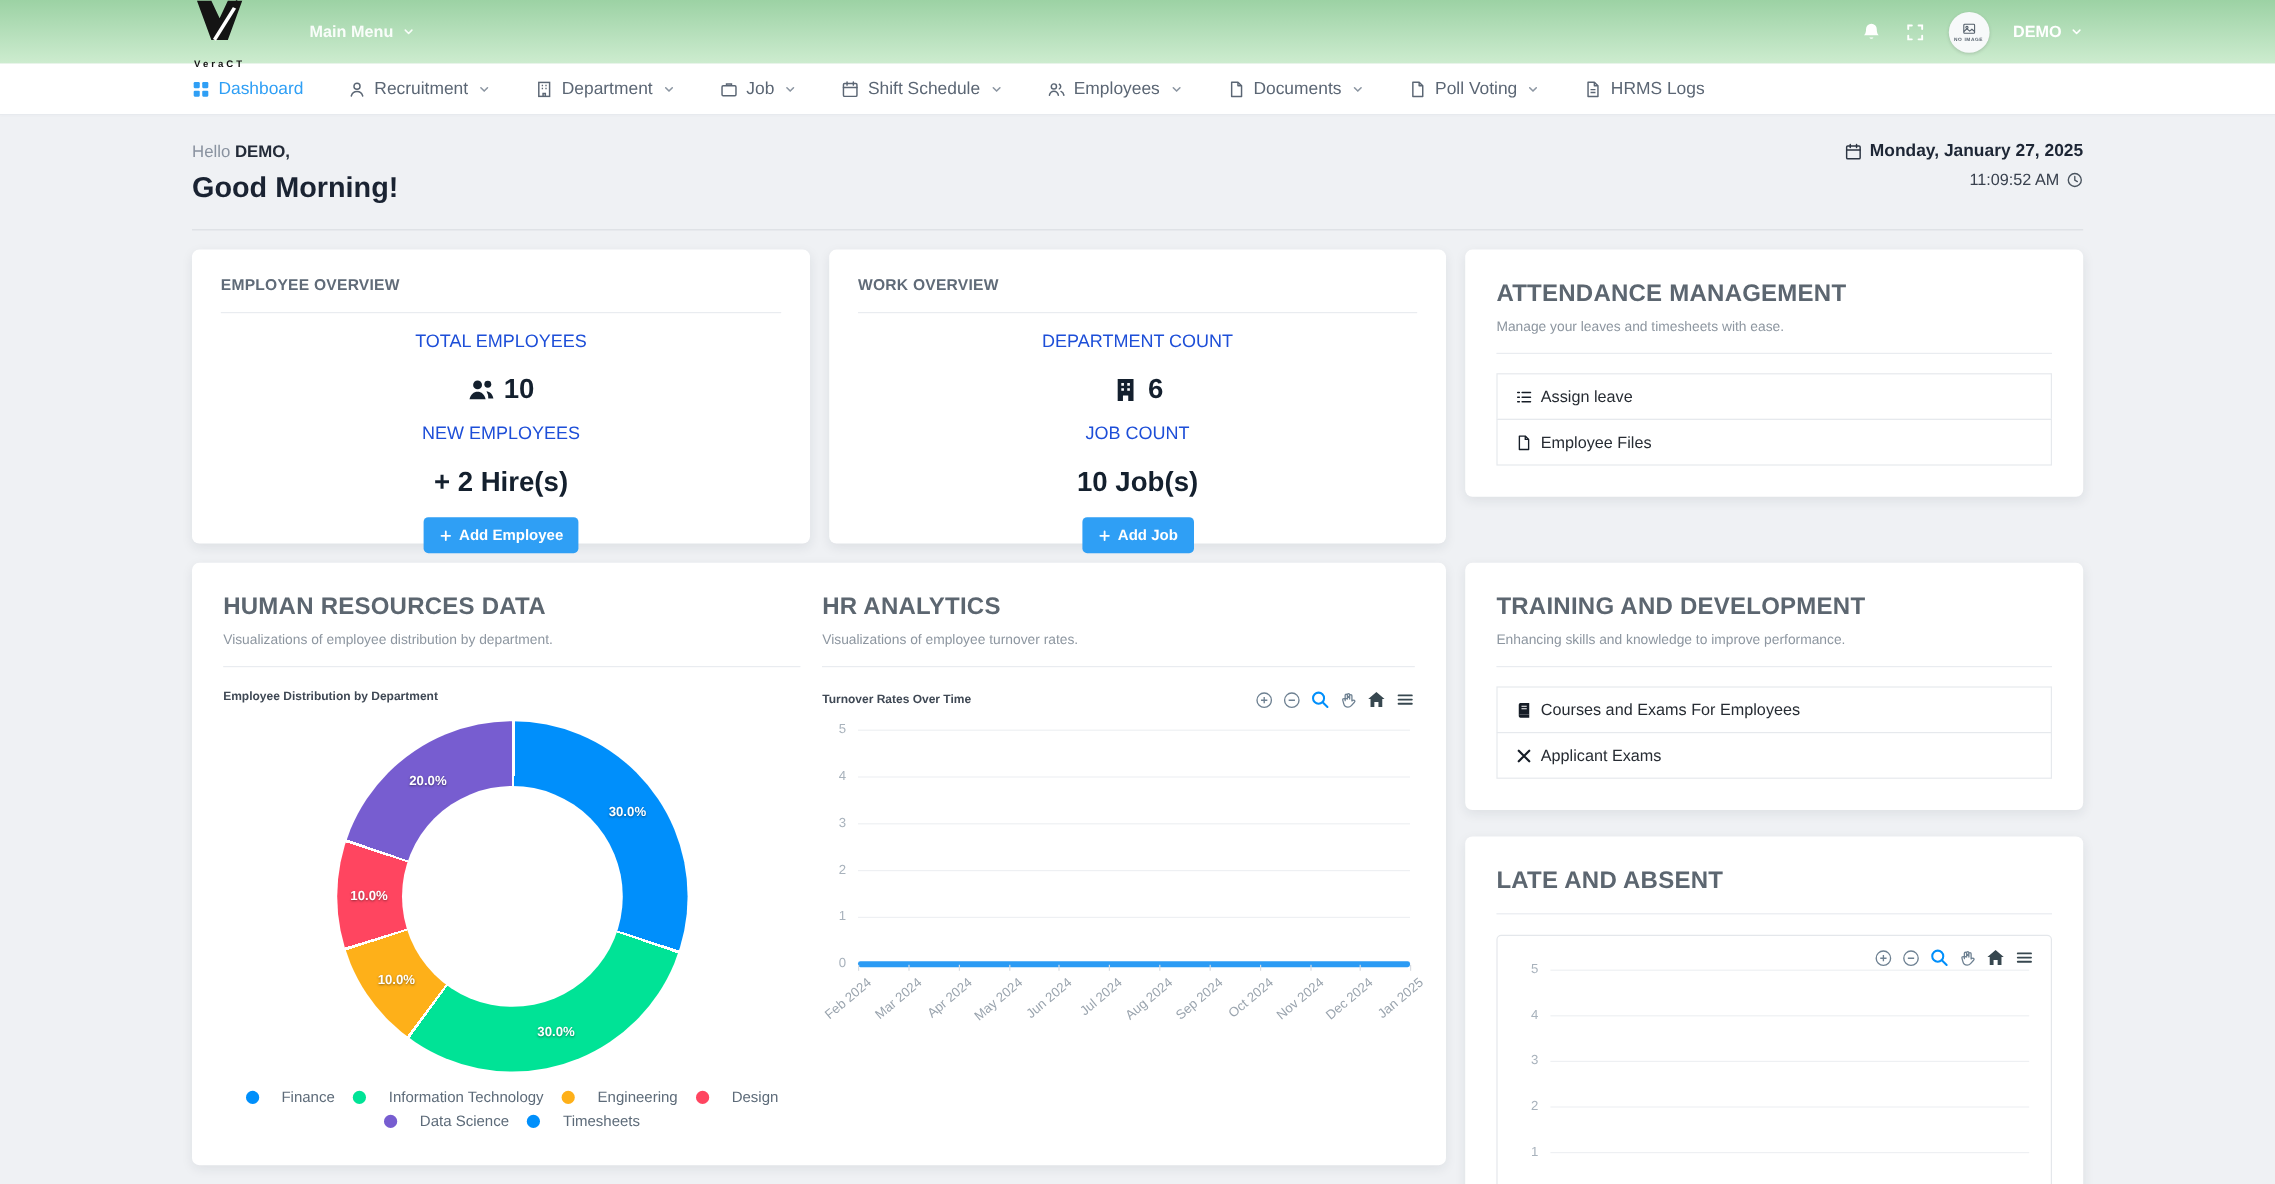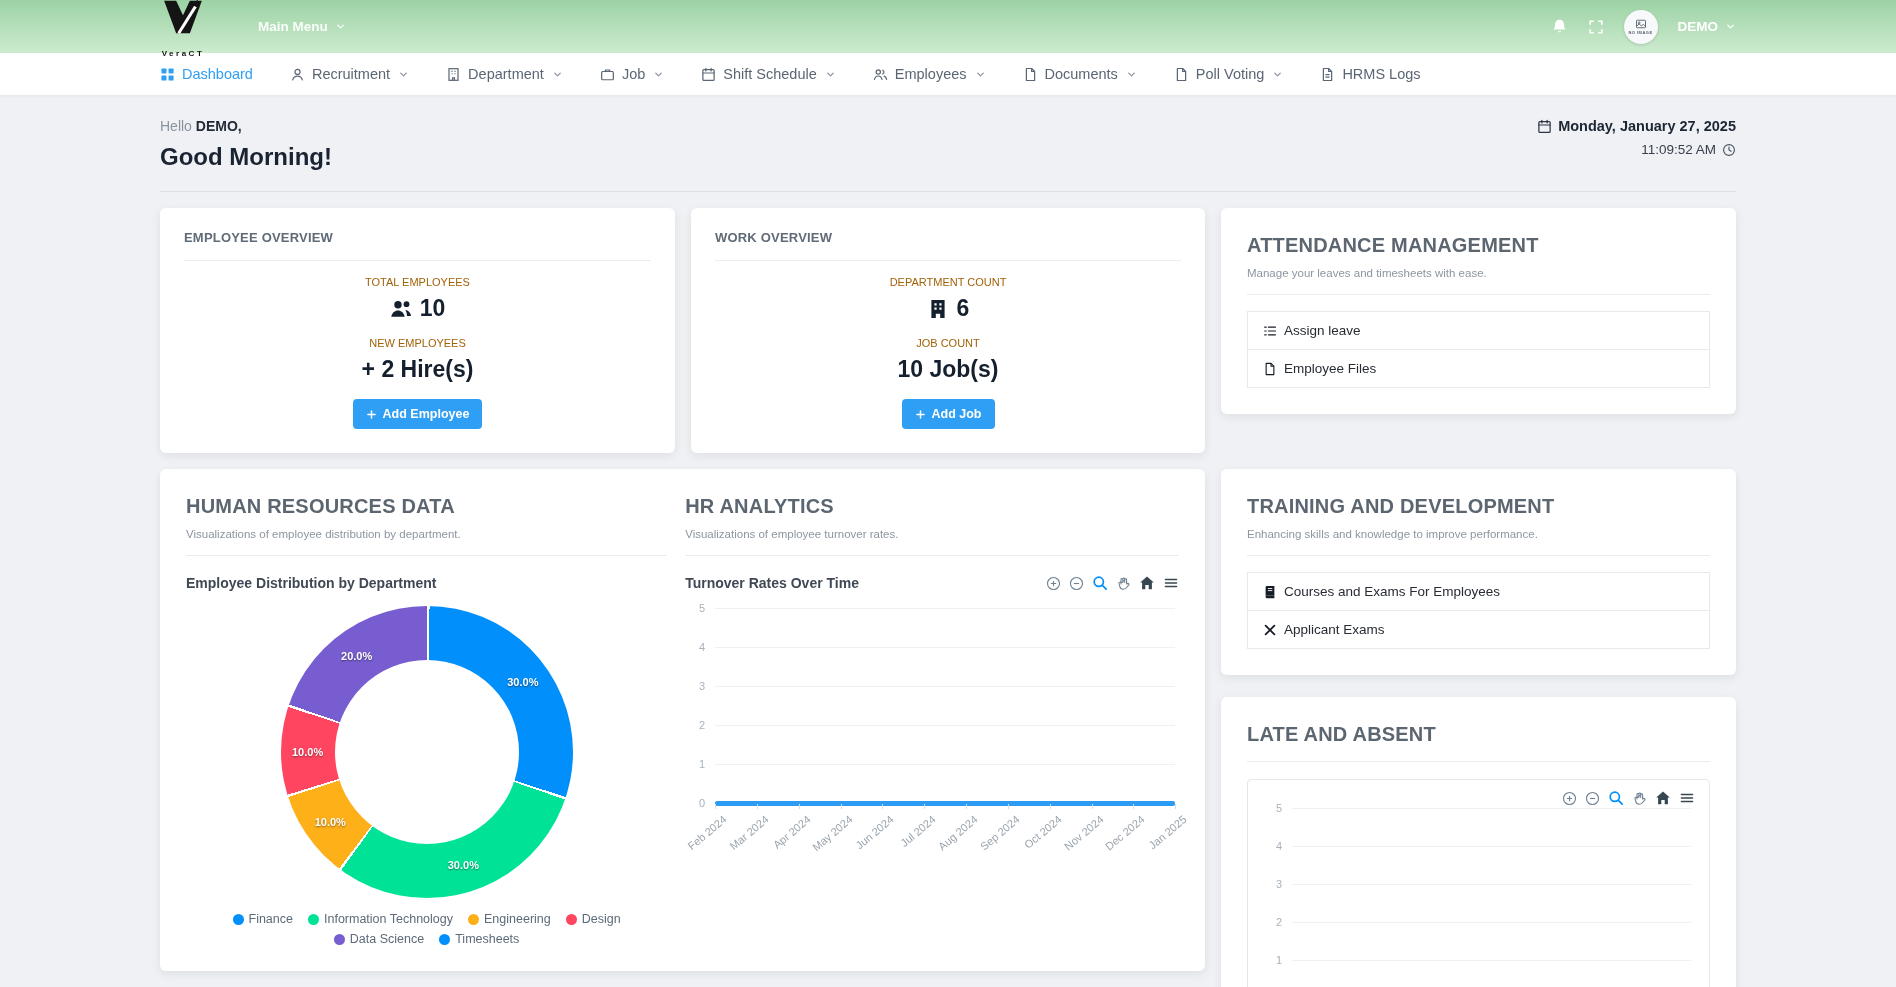--- a/index.html
+++ b/index.html
@@ -47,23 +47,23 @@
   .time-line { display:flex; align-items:center; justify-content:flex-end; gap:6px;
                font-size:13.5px; color:#39414e; margin-top:8px; }
   .time-line .ic { font-size:14px; color:#4a545f; }
 
   
   .grid { display:grid; grid-template-columns:515px 514px 1fr; gap:16px; margin-top:16px; align-items:start; }
   .card { background:#fff; border-radius:6px; box-shadow:0 3px 10px rgba(25,35,55,.08); }
   .stat-card { padding:22px 24px; height:245px; }
   .card-kicker { font-size:13px; font-weight:bold; color:#606b78; letter-spacing:.2px; }
   .kicker-rule { border-top:1px solid #e9ecf0; margin-top:15px; }
-  .stat-label { font-size:11px; color:#a16207; text-align:center; margin-top:15px; }
+  .stat-label { font-size:15px; color:#1d4ed8; text-align:center; margin-top:15px; }
   .stat-value { display:flex; align-items:center; justify-content:center; gap:8px;
-                font-size:23px; font-weight:bold; color:#14202e; margin-top:7px; }
+                font-size:23px; font-weight:bold; color:#14202e; margin-top:18px; }
   .stat-value .ic { font-size:22px; color:#14202e; }
   .btn-row { text-align:center; margin-top:16px; }
   .btn { display:inline-flex; align-items:center; gap:6px; background:#2f9ff5; color:#fff;
          font-family:"Liberation Sans",sans-serif; font-size:12.5px; font-weight:bold;
          border:none; border-radius:4px; padding:8px 13px; cursor:pointer; }
   .btn .ic { font-size:11px; }
 
   .panel { padding:26px; }
   .section-title { font-size:20px; font-weight:bold; color:#5c6670; letter-spacing:.2px; }
   .section-sub { font-size:11.5px; color:#8d96a0; margin-top:10px; }
@@ -74,38 +74,38 @@
   .list-row .ic { font-size:14px; color:#161d27; }
 
   .right-col { display:flex; flex-direction:column; }
   .right-col .card:first-child { }
   .late-card { margin-top:22px; height:430px; padding-bottom:0; }
 
   
   .hr-card { grid-column:1 / 3; height:502px; display:flex; padding:26px 0 0; }
   .hr-left  { width:49.3%; padding:0 8px 0 26px; }
   .hr-right { width:50.7%; padding:0 26px 0 10px; }
-  .chart-title { font-size:14px; font-weight:bold; color:#3f4854; margin-top:19px; }
+  .chart-title { font-size:10px; font-weight:bold; color:#3f4854; margin-top:19px; }
   .chart-head { display:flex; justify-content:space-between; align-items:center; margin-top:19px; }
   .chart-head .chart-title { margin-top:0; }
   .chart-toolbar { display:flex; align-items:center; gap:8px; }
   .tb { font-size:15px; color:#6e8192; cursor:pointer; }
   .tb.blue { color:#008FFB; font-size:16px; }
   .tb.dark { color:#37474f; font-size:16px; }
 
   
   .donut-wrap { position:relative; width:292px; height:292px; margin:15px auto 0; }
   .donut { width:292px; height:292px; border-radius:50%; }
   .donut-hole { position:absolute; left:50%; top:50%; width:184px; height:184px; border-radius:50%;
                 background:#fff; transform:translate(-50%,-50%); }
   .donut-label { position:absolute; transform:translate(-50%,-50%); font-size:11px; font-weight:bold; color:#fff;
                  text-shadow:0 1px 2px rgba(0,0,0,.45); white-space:nowrap; }
   .legend { display:flex; flex-wrap:wrap; justify-content:center; column-gap:15px; row-gap:6px;
             margin:14px auto 0; max-width:560px; }
-  .legend-item { display:flex; align-items:center; gap:5px; font-size:12.5px; color:#5d6b79; cursor:pointer; }
+  .legend-item { display:flex; align-items:center; gap:19px; font-size:12.5px; color:#5d6b79; cursor:pointer; }
   .legend-dot { width:11px; height:11px; border-radius:50%; display:inline-block; }
 
   
   .line-plot { position:relative; margin-top:17px; height:265px; }
   .ytick { position:absolute; right:0; transform:translateY(-50%); font-size:11px; color:#a8b2bc; }
   .y-col { position:absolute; left:0; top:0; width:20px; height:100%; }
   .grid-area { position:absolute; left:30px; right:4px; top:0; }
   .gridline { position:absolute; left:0; right:0; height:1px; background:#eef0f3; }
   .flat-line { position:absolute; left:0; right:0; height:5px; background:#2b9bf4; border-radius:2px; }
   .xtick-mark { position:absolute; width:1px; height:5px; background:#d9dde2; }

